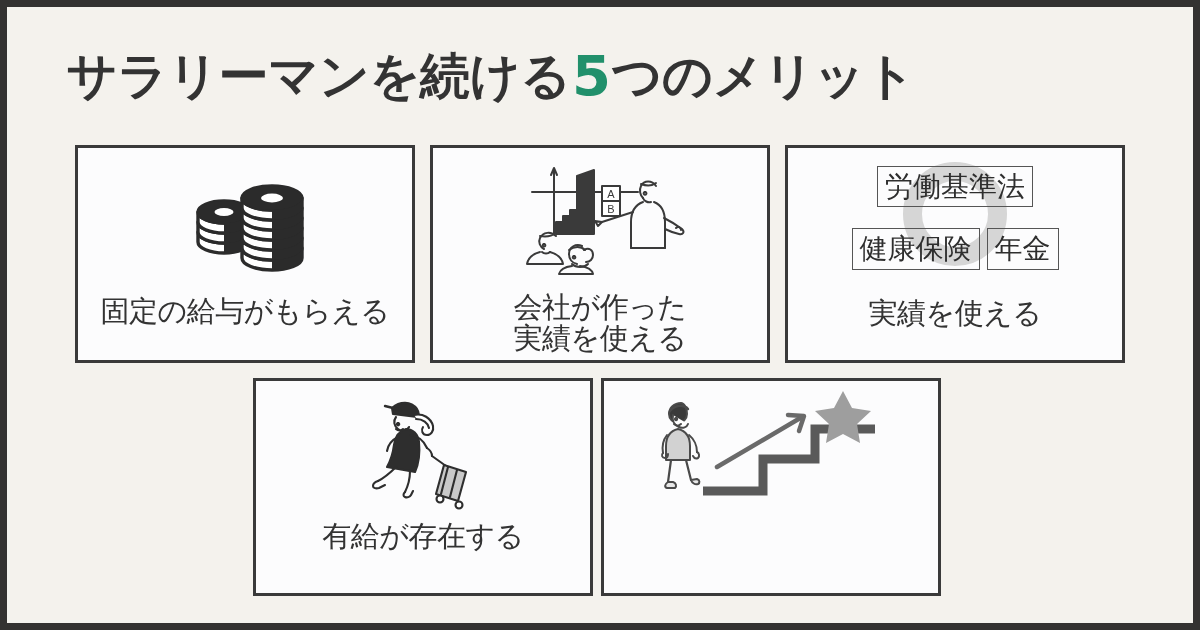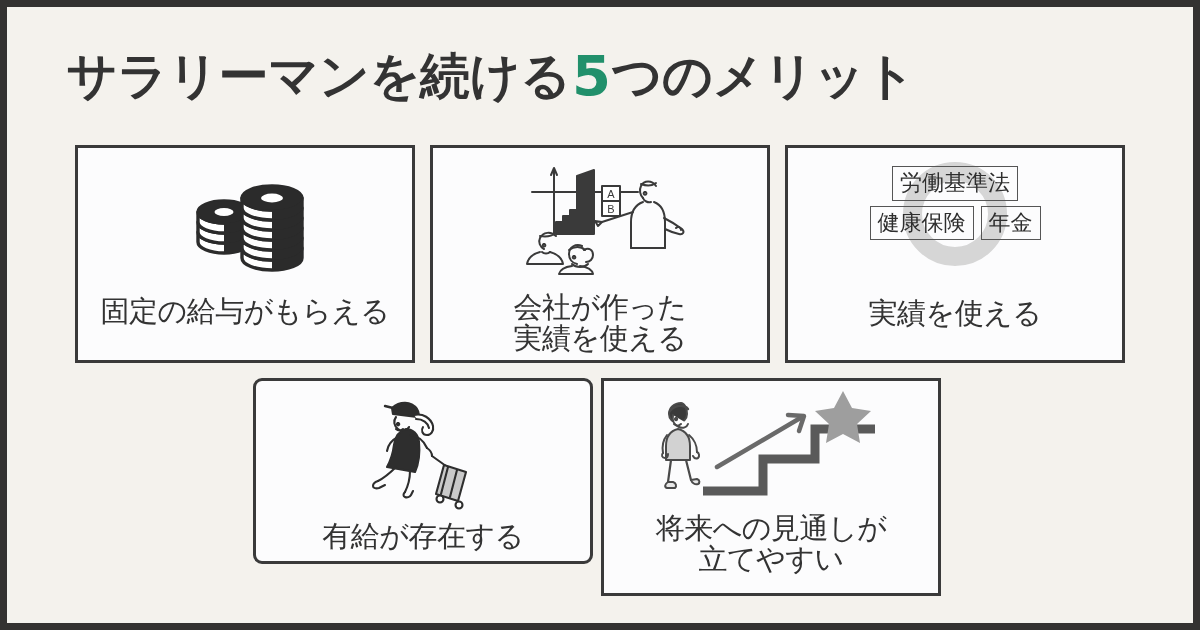--- a/index.html
+++ b/index.html
@@ -64,21 +64,21 @@
     font-weight: 400;
     color: #333333;
     line-height: 1.08;
     letter-spacing: -0.5px;
     white-space: pre-line;
   }
   
   #card-1 { left: 68px;  top: 138px; width: 340px; height: 218px; }
   #card-2 { left: 423px; top: 138px; width: 340px; height: 218px; }
   #card-3 { left: 778px; top: 138px; width: 340px; height: 218px; }
-  #card-4 { left: 246px; top: 371px; width: 340px; height: 186px; border-radius: 9px; }
+  #card-4 { left: 246px; top: 371px; width: 340px; height: 218px; }
   #card-5 { left: 594px; top: 371px; width: 340px; height: 218px; }
 
   #card-1 .art { height: 138px; }
   #card-1 .caption { top: 148px; }
 
   #card-2 .art { height: 128px; }
   #card-2 .caption { top: 144px; text-align: center; }
 
   #card-3 .art { height: 140px; }
   #card-3 .caption { top: 150px; }
@@ -108,26 +108,26 @@
     border-radius: 50%;
     box-sizing: border-box;
   }
   .legal-row {
     position: relative;
     display: flex;
     justify-content: center;
     gap: 7px;
   }
   .legal-row.r1 { margin-top: 6px; }
-  .legal-row.r2 { margin-top: 5px; text-align: right; }
+  .legal-row.r2 { margin-top: 21px; text-align: right; }
   .legal-box {
     border: 1.5px solid #555;
     background: transparent;
     padding: 4px 7px;
-    font-size: 22px;
+    font-size: 28px;
     font-weight: 400;
     color: #2E2E2E;
     line-height: 1.12;
     white-space: nowrap;
   }
 </style>
 </head>
 <body>
 
 <div id="poster">
@@ -312,17 +312,15 @@
           <path d="M32 48 c5 4 8 11 8 17"></path>
           <path d="M40 65 c2 1 3 4 1 6 c-2 1 -4 0 -5 -2"></path>
 
           <path d="M14 73 l-3 22" stroke-width="2.2"></path>
           <path d="M11 95 c-3 2 -4 5 -1 6 l8 0 c2 -2 1 -5 -2 -6 z" fill="#E8E8E8"></path>
           <path d="M29 73 l5 20" stroke-width="2.2"></path>
           <path d="M34 93 c1 3 4 5 7 4 c2 -1 2 -4 -1 -5 z" fill="#E8E8E8"></path>
         </g>
       </svg>
     </div>
-    <div class="caption">将来への見通しが
-立てやすい</div>
   </div>
 
 </div>
 
 </body></html>

